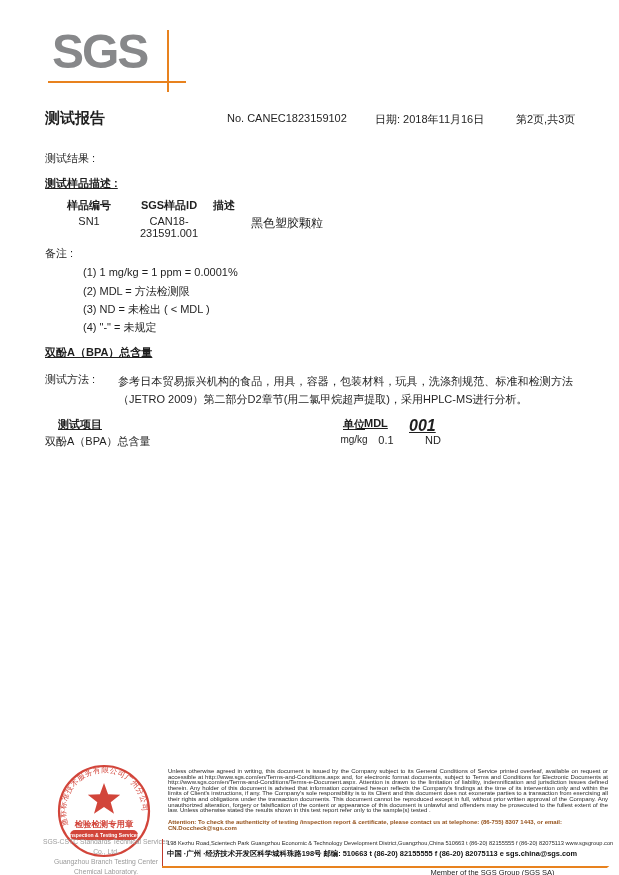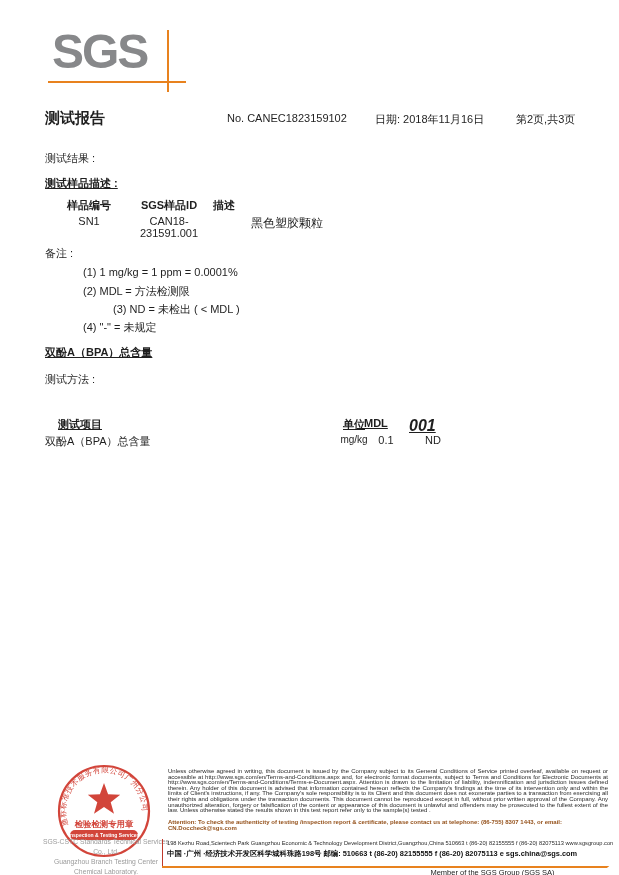--- a/index.html
+++ b/index.html
@@ -28,21 +28,21 @@
   
   .st-h1 { left:53px; top:198px; width:72px; text-align:center; font-size:11px; font-weight:bold; }
   .st-h2 { left:125px; top:198px; width:88px; text-align:center; font-size:11px; font-weight:bold; }
   .st-h3 { left:213px; top:198px; font-size:11px; font-weight:bold; }
   .st-c1 { left:53px; top:215px; width:72px; text-align:center; font-size:11px; }
   .st-c2 { left:125px; top:215px; width:88px; text-align:center; font-size:11px; }
   .st-c3 { left:213px; top:215px; font-size:12px;margin-left:38px; }
 
   .remarks-label { left:45px; top:246px; font-size:11px; }
   .note { left:83px; font-size:11px; }
-  .note-1 { top:266px; } .note-2 { top:284px; } .note-3 { top:302px;margin-left:30px; } .note-4 { top:320px; }
+  .note-1 { top:266px; } .note-2 { top:284px; } .note-3 { top:302px; } .note-4 { top:320px; }
 
   .bpa-heading { left:45px; top:345px; font-size:11px; font-weight:bold; text-decoration:underline; }
   .method-label { left:45px; top:372px; font-size:11px; }
   .method-text { left:118px; top:372px; width:455px; font-size:11px; line-height:18px; text-align:justify; }
 
   
   .rt-head { font-weight:bold; text-decoration:underline; }
   .rt-item-h { left:58px; top:417px; font-size:11px; }
   .rt-unit-h { left:328px; top:417px; width:52px; text-align:center; font-size:11px; }
   .rt-mdl-h  { left:364px; top:417px; width:44px; text-align:left; font-size:11px; }
@@ -88,20 +88,21 @@
   <div class="abs st-c3">黑色塑胶颗粒</div>
 
   <div class="abs remarks-label">备注 :</div>
   <div class="abs note note-1">(1) 1 mg/kg = 1 ppm = 0.0001%</div>
   <div class="abs note note-2">(2) MDL = 方法检测限</div>
   <div class="abs note note-3">(3) ND = 未检出 ( &lt; MDL )</div>
   <div class="abs note note-4">(4) "-" = 未规定</div>
 
   <div class="abs bpa-heading">双酚A（BPA）总含量</div>
   <div class="abs method-label">测试方法 :</div>
+  <div class="abs method-text">参考日本贸易振兴机构的食品，用具，容器，包装材料，玩具，洗涤剂规范、标准和检测方法（JETRO 2009）第二部分D2章节(用二氯甲烷超声提取)，采用HPLC-MS进行分析。</div>
 
   <div class="abs rt-item-h rt-head">测试项目</div>
   <div class="abs rt-unit-h rt-head">单位</div>
   <div class="abs rt-mdl-h rt-head">MDL</div>
   <div class="abs rt-001-h rt-head">001</div>
   <div class="abs rt-item">双酚A（BPA）总含量</div>
   <div class="abs rt-unit">mg/kg</div>
   <div class="abs rt-mdl">0.1</div>
   <div class="abs rt-001">ND</div>
 

